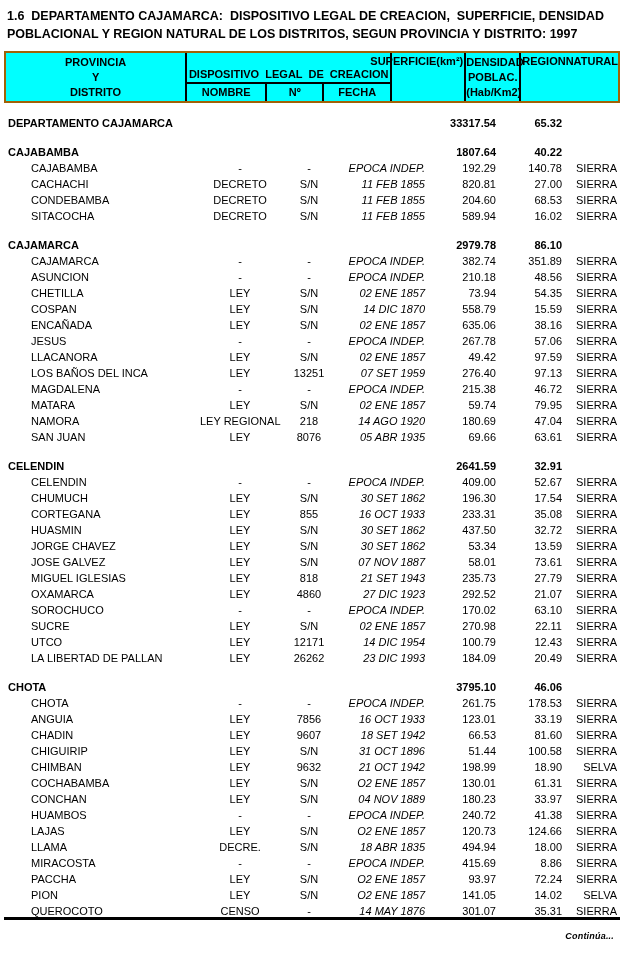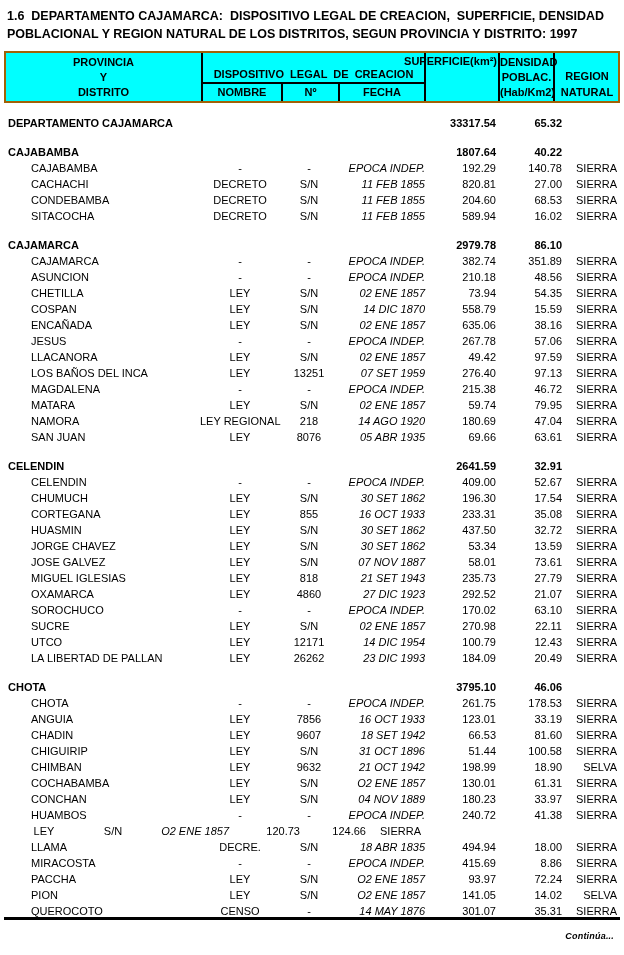--- a/index.html
+++ b/index.html
@@ -32,21 +32,21 @@
   .th-sup {
     width:71px; text-align:center; display:flex; flex-direction:row;
     justify-content:flex-end; padding-bottom:1px; line-height:16px;
   }
   .th-den {
     width:57px; margin:0 1px; border-left:2px solid #000; border-right:2px solid #000;
     text-align:center; display:flex; flex-direction:column; justify-content:space-between;
     padding:2px 0 1px; line-height:15px;
   }
   .th-reg {
-    flex:1; text-align:center; display:flex; flex-direction:column;
+    flex:1; text-align:center; display:flex; flex-direction:row;
     justify-content:flex-end; padding-bottom:1px; line-height:16px;
   }
 
   
   .tbody { margin-left:4px; font-size:11px; }
   .row { display:flex; height:16px; line-height:16px; }
   .row.bold { font-weight:bold; }
   .row.dept { margin-top:12px; }
   .row.section-start { margin-top:13px; }
   .c { white-space:pre; }
@@ -468,20 +468,21 @@
     <div class="row district">
       <div class="c name">HUAMBOS</div>
       <div class="c nom">-</div>
       <div class="c num">-</div>
       <div class="c fec">EPOCA INDEP.</div>
       <div class="c sup">240.72</div>
       <div class="c den">41.38</div>
       <div class="c reg">SIERRA</div>
     </div>
     <div class="row district">
+      <div class="c name">LAJAS</div>
       <div class="c nom">LEY</div>
       <div class="c num">S/N</div>
       <div class="c fec">O2 ENE 1857</div>
       <div class="c sup">120.73</div>
       <div class="c den">124.66</div>
       <div class="c reg">SIERRA</div>
     </div>
     <div class="row district">
       <div class="c name">LLAMA</div>
       <div class="c nom">DECRE.</div>

